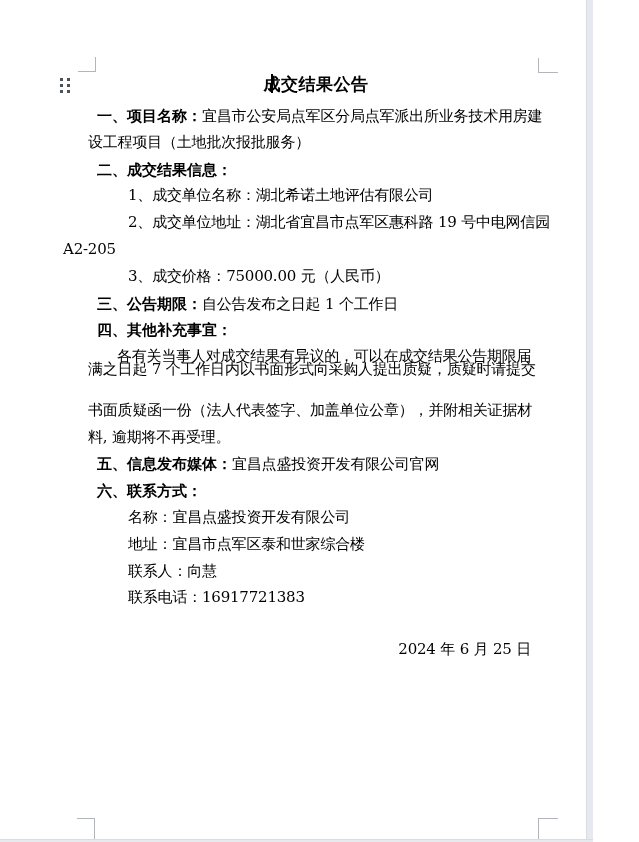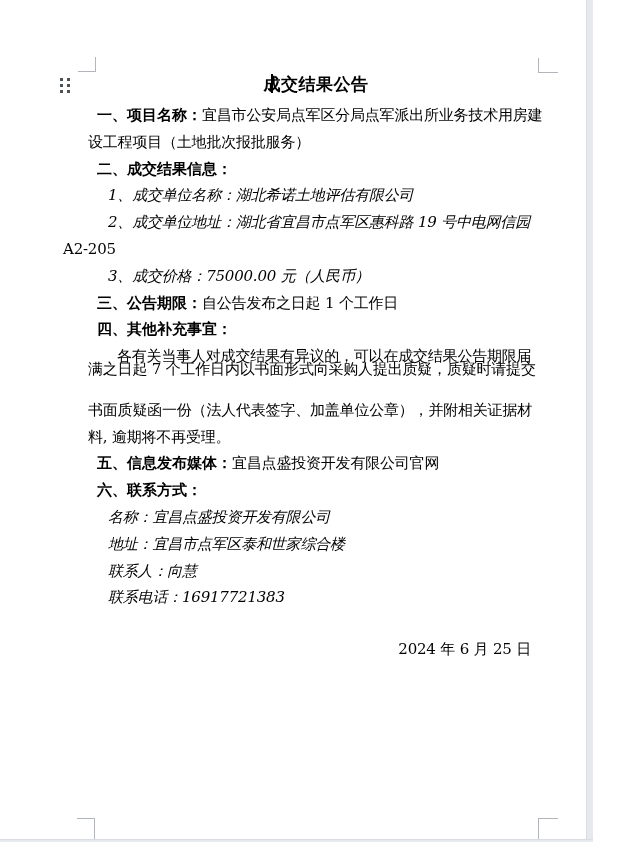--- a/index.html
+++ b/index.html
@@ -57,28 +57,28 @@
     letter-spacing: 0.5px;
   }
   .line {
     position: absolute;
     font-size: 15px;
     line-height: 19px;
     letter-spacing: -0.2px;
     white-space: pre;
   }
   .line .b {
-    font-family: Liberation Serif, serif;
+    font-family: Liberation Sans, sans-serif;
     font-weight: bold;
     letter-spacing: 0;
     margin-top: 32px;
   }
   .sec     { left: 97px; }
   .wrap    { left: 88px; }
-  .item    { left: 108px; font-style: italic; }
+  .item    { left: 128px; }
   .para    { left: 117px; }
   .outdent { left: 63px; }
   .date-line { left: auto; right: 101px; }
   
   .right-strip {
     position: absolute;
     right: 0; top: 0;
     width: 7px; height: 842px;
     background: #e6eaee;
     border-left: 1px solid #d9dde1;

